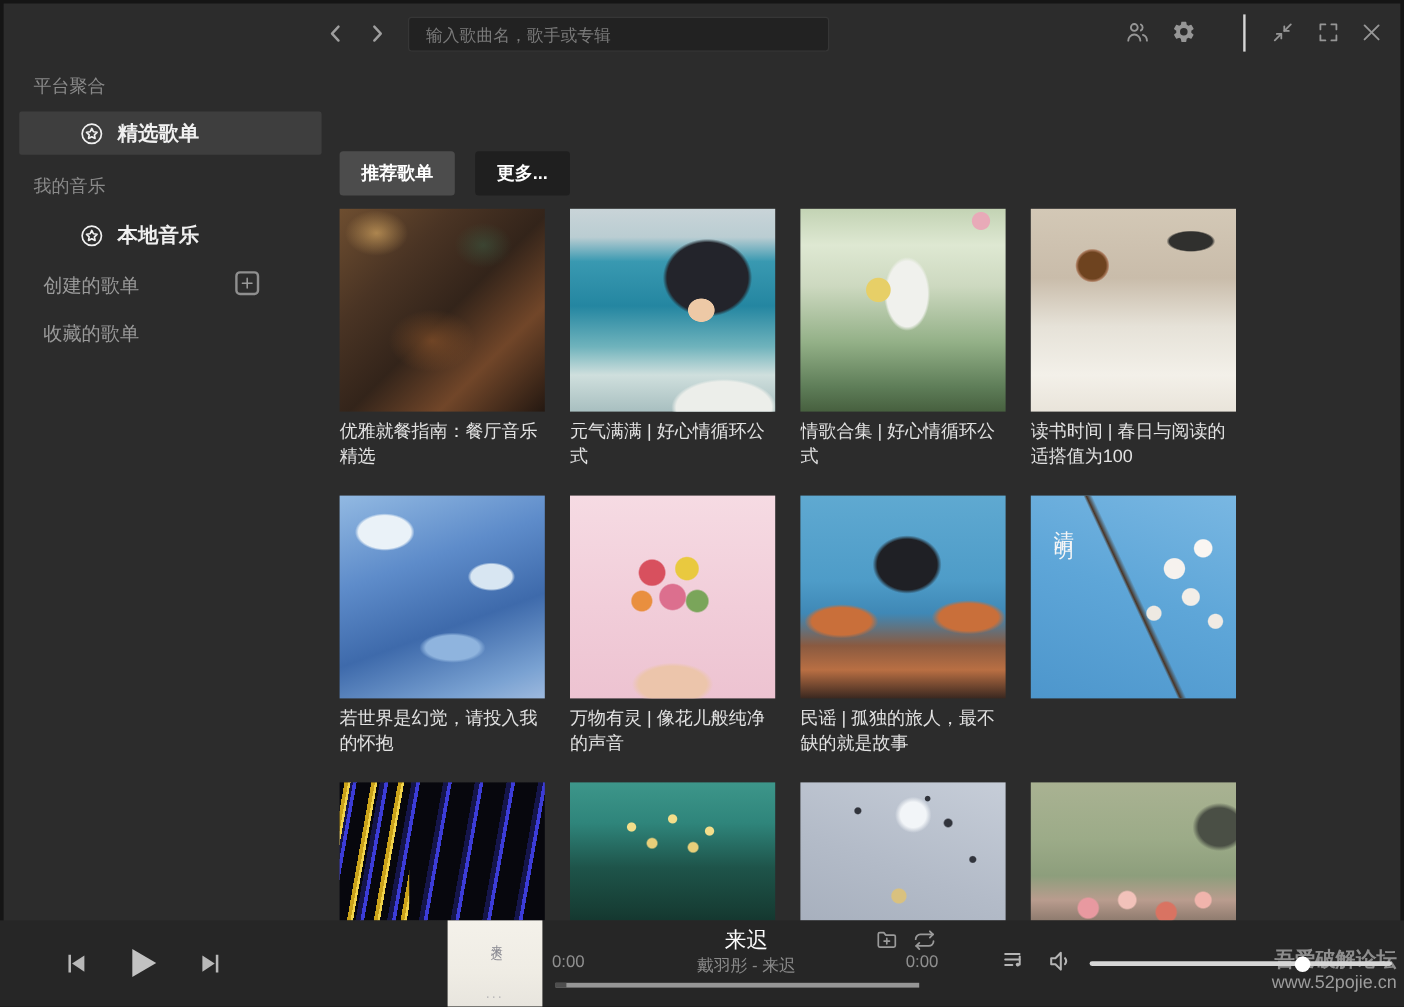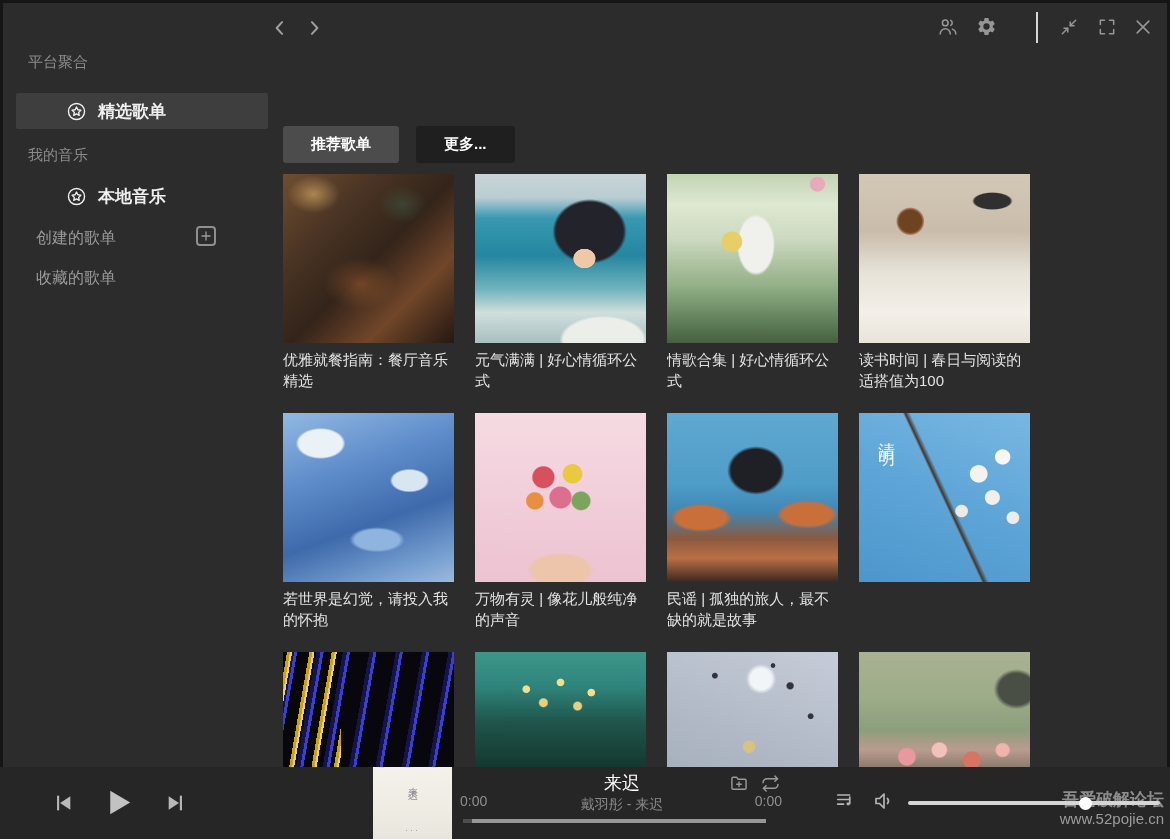--- a/index.html
+++ b/index.html
@@ -31,21 +31,21 @@
             border-radius:4px;box-sizing:border-box;cursor:pointer;display:flex;align-items:center;justify-content:center;}
 
   
   .content{position:absolute;left:250px;top:56px;right:3px;bottom:72px;overflow:hidden;}
   .tabs{position:absolute;left:33px;top:28px;display:flex;align-items:flex-start;}
   .tab{font-size:17px;color:#e6e6e6;padding-bottom:9px;position:relative;cursor:pointer;white-space:nowrap;}
   .tab.active{color:#fff;}
   .tab.active::after{content:"";position:absolute;left:0;right:0;bottom:0;height:2px;background:#fdfdfd;}
   .tab-sep{width:1px;height:16px;background:#6f6f6f;margin:3px 16px 0 16px;}
   .filter-row{position:absolute;left:33px;top:70px;display:flex;gap:17px;}
-  .fbtn{font-size:15px;font-weight:bold;color:#fff;padding:9px 28px;border-radius:3px;cursor:pointer;}
+  .fbtn{font-size:15px;font-weight:bold;color:#fff;padding:9px 18px;border-radius:3px;cursor:pointer;}
   .fbtn.primary{background:#4c4c4c;}
   .fbtn.secondary{background:#1f1f1f;}
 
   .grid{position:absolute;left:33px;top:118px;width:860px;display:grid;
         grid-template-columns:repeat(4,171px);column-gap:34px;row-gap:6px;gap:21px;}
   .card{width:171px;cursor:pointer;}
   .cover{width:171px;height:169px;position:relative;overflow:hidden;background:#444;}
   .card-title{margin-top:6px;font-size:15px;line-height:21px;color:#e2e2e2;height:43px;overflow:hidden;}
   .cover-vtext{position:absolute;left:16px;top:16px;writing-mode:vertical-rl;color:#f6f6f6;
                font-size:17px;letter-spacing:8px;font-family:"Liberation Serif","DejaVu Serif",serif;}
@@ -159,20 +159,23 @@
   <div class="nav-btn nav-back">
     <svg viewBox="0 0 24 24" width="20" height="20" fill="none" stroke="#9f9f9f" stroke-width="2.4" stroke-linecap="round" stroke-linejoin="round">
         <path d="M14.5 5 8 12l6.5 7"></path>
       </svg>
   </div>
   <div class="nav-btn nav-fwd">
     <svg viewBox="0 0 24 24" width="20" height="20" fill="none" stroke="#9f9f9f" stroke-width="2.4" stroke-linecap="round" stroke-linejoin="round">
         <path d="M9.5 5l6.5 7-6.5 7"></path>
       </svg>
   </div>
+  <div class="searchbox">
+    <input type="text" placeholder="输入歌曲名，歌手或专辑" style="">
+  </div>
 
   <div class="tb-icon" style="left:937px;">
     <svg viewBox="0 0 24 24" width="22" height="22" fill="none" stroke="#969696" stroke-width="1.7" stroke-linecap="round">
       <circle cx="9" cy="7.5" r="3.1"></circle>
         <path d="M3.5 19.5c0-3.1 2.5-5.6 5.5-5.6s5.5 2.5 5.5 5.6"></path>
         <path d="M15 4.8a3.1 3.1 0 0 1 0 5.4"></path>
         <path d="M16.8 14.3c2.1.8 3.7 2.8 3.7 5.2"></path>
     </svg>
   </div>
   <div class="tb-icon" style="left:976px;">
@@ -196,21 +199,21 @@
         <path d="M20 15v5h-5"></path>
         <path d="M9 20H4v-5"></path>
     </svg>
   </div>
   <div class="tb-icon" style="left:1133px;top:17px;">
     <svg viewBox="0 0 24 24" width="20" height="20" fill="none" stroke="#969696" stroke-width="1.9" stroke-linecap="round">
       <path d="M5 5l14 14M19 5L5 19"></path>
     </svg>
   </div>
 
-  <div class="side-section" style="top:53px;">平台聚合</div>
+  <div class="side-section" style="top:63px;">平台聚合</div>
 
   <div class="side-item selected" style="top:93px;">
     <span class="sicon">
       <svg viewBox="0 0 24 24" width="21" height="21" fill="none" stroke="#f0f0f0" stroke-width="1.6" stroke-linejoin="round">
         <circle cx="12" cy="12" r="9.2"></circle>
           <path d="M12 6.9l1.55 3.15 3.45.5-2.5 2.45.6 3.45L12 14.8l-3.1 1.65.6-3.45L7 10.55l3.45-.5z"></path>
       </svg>
     </span>
     <span class="slabel">精选歌单</span>
   </div>

